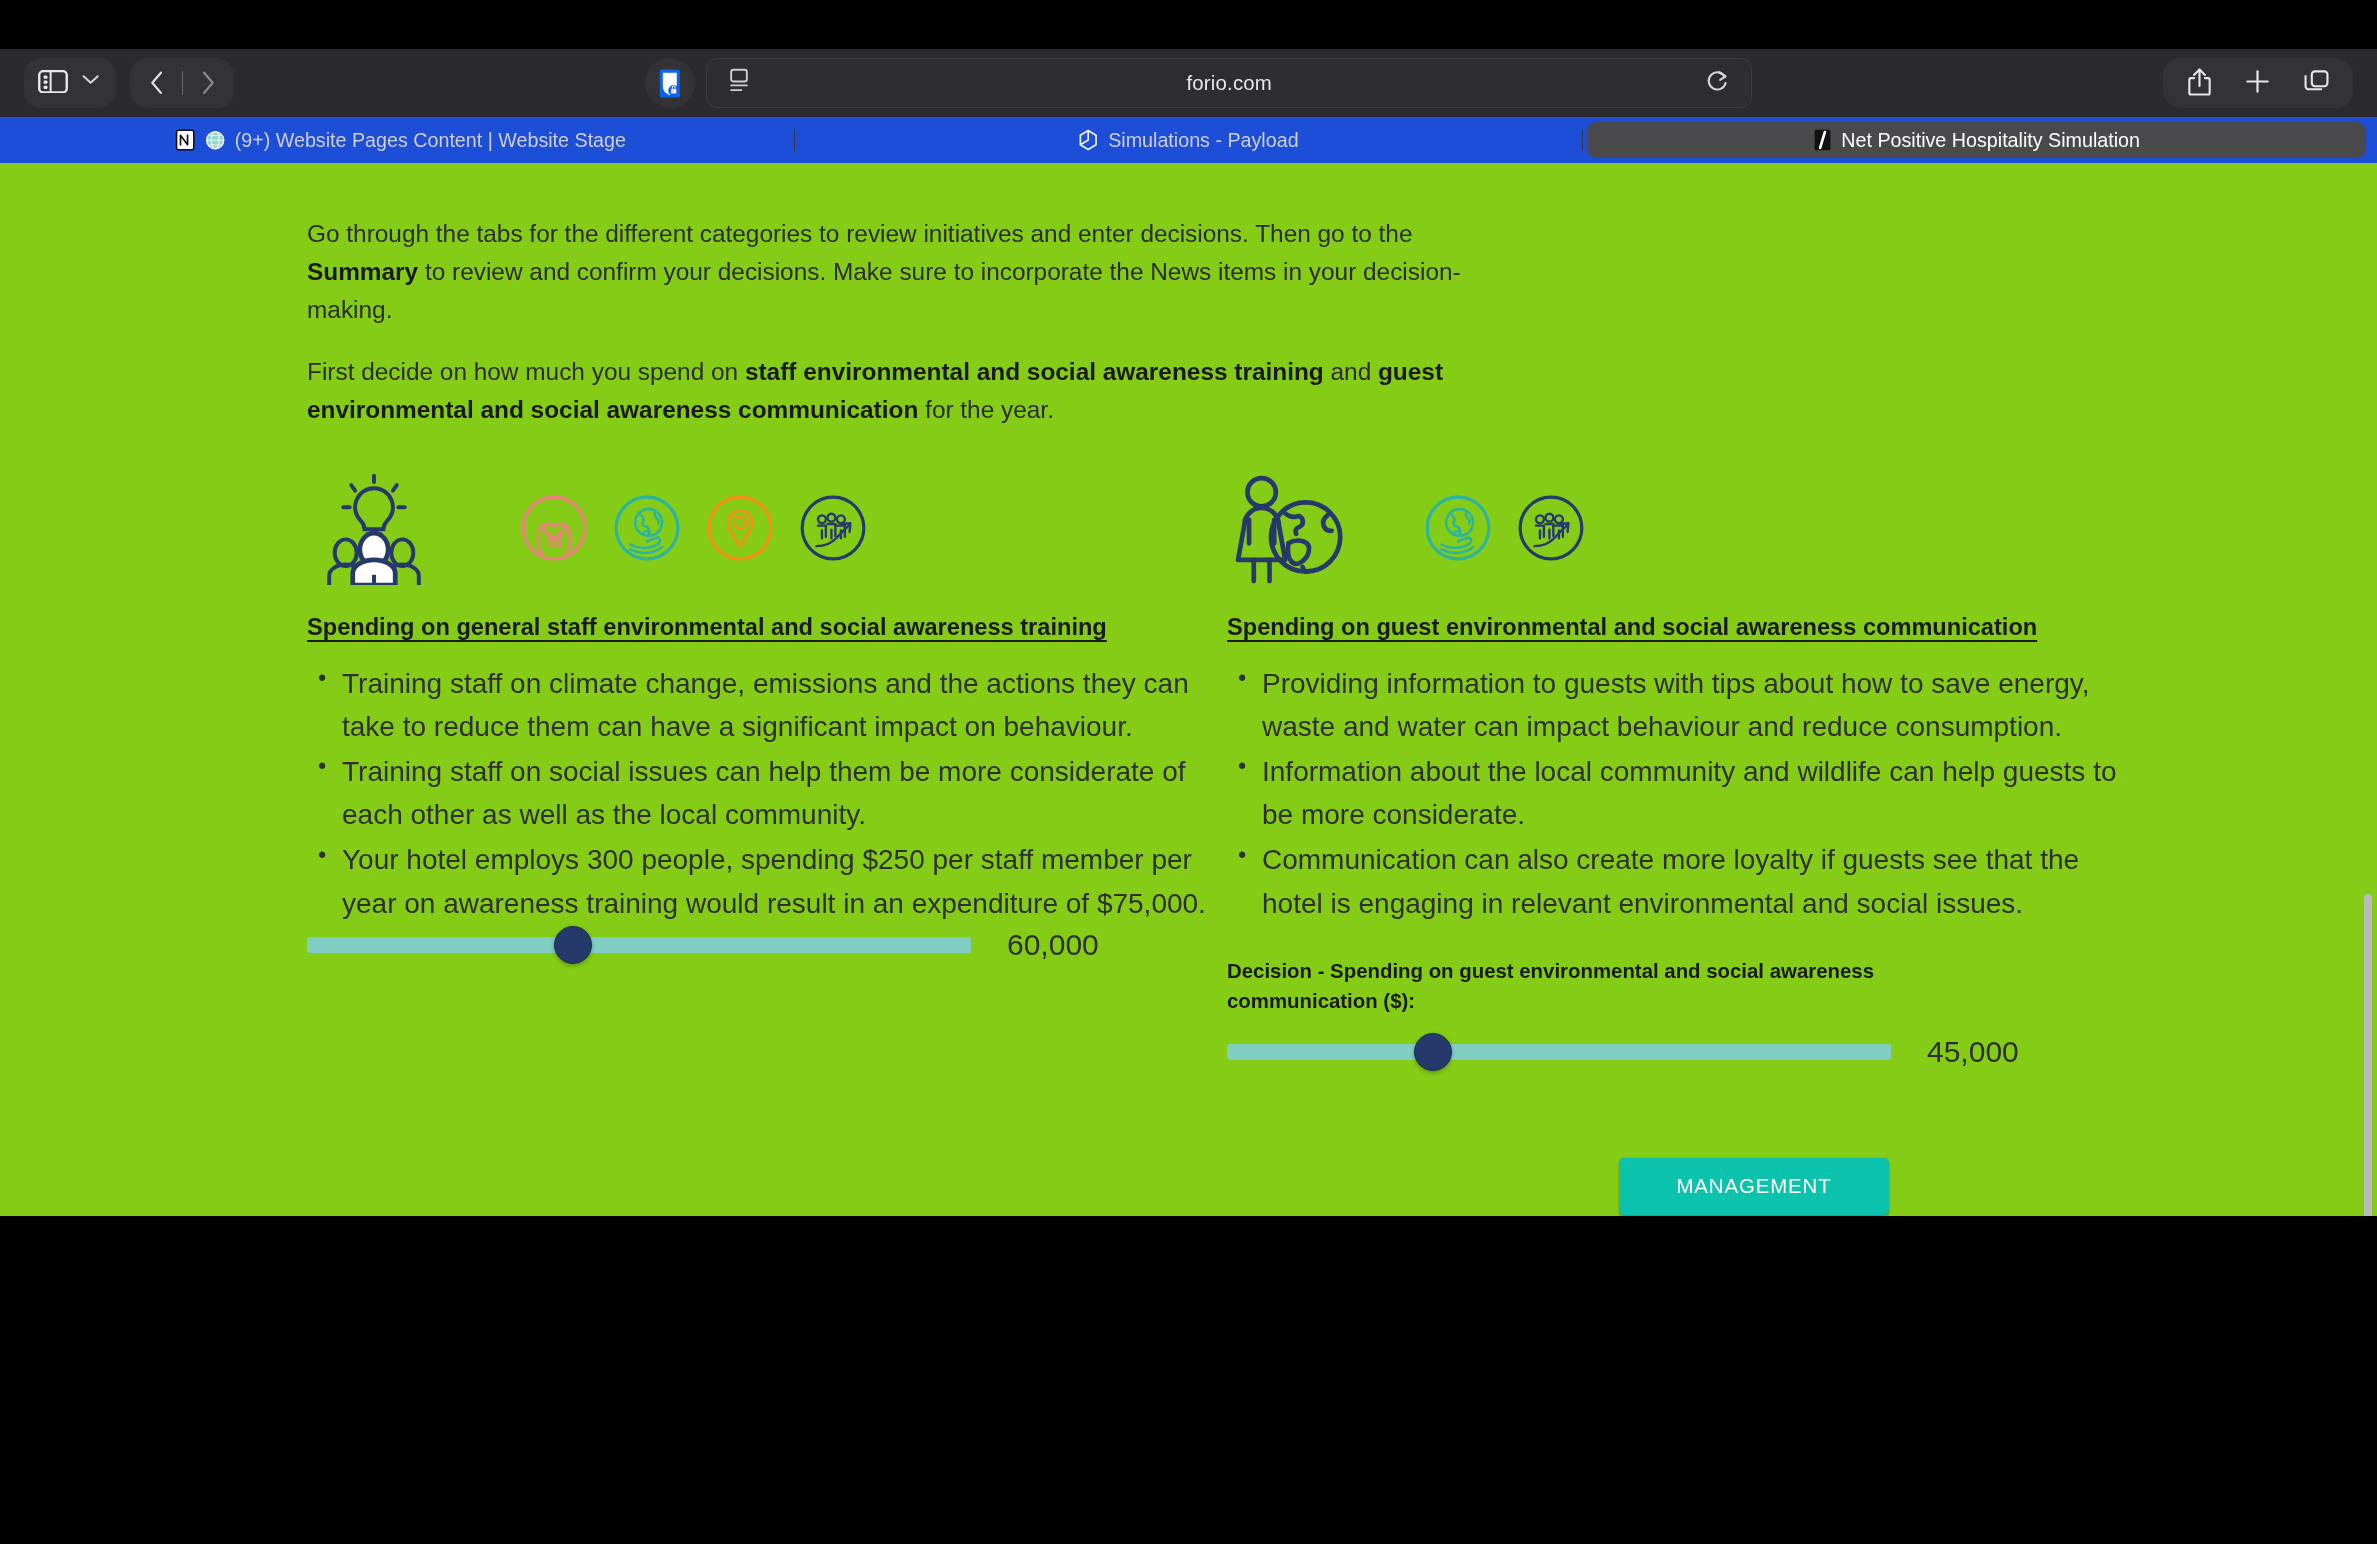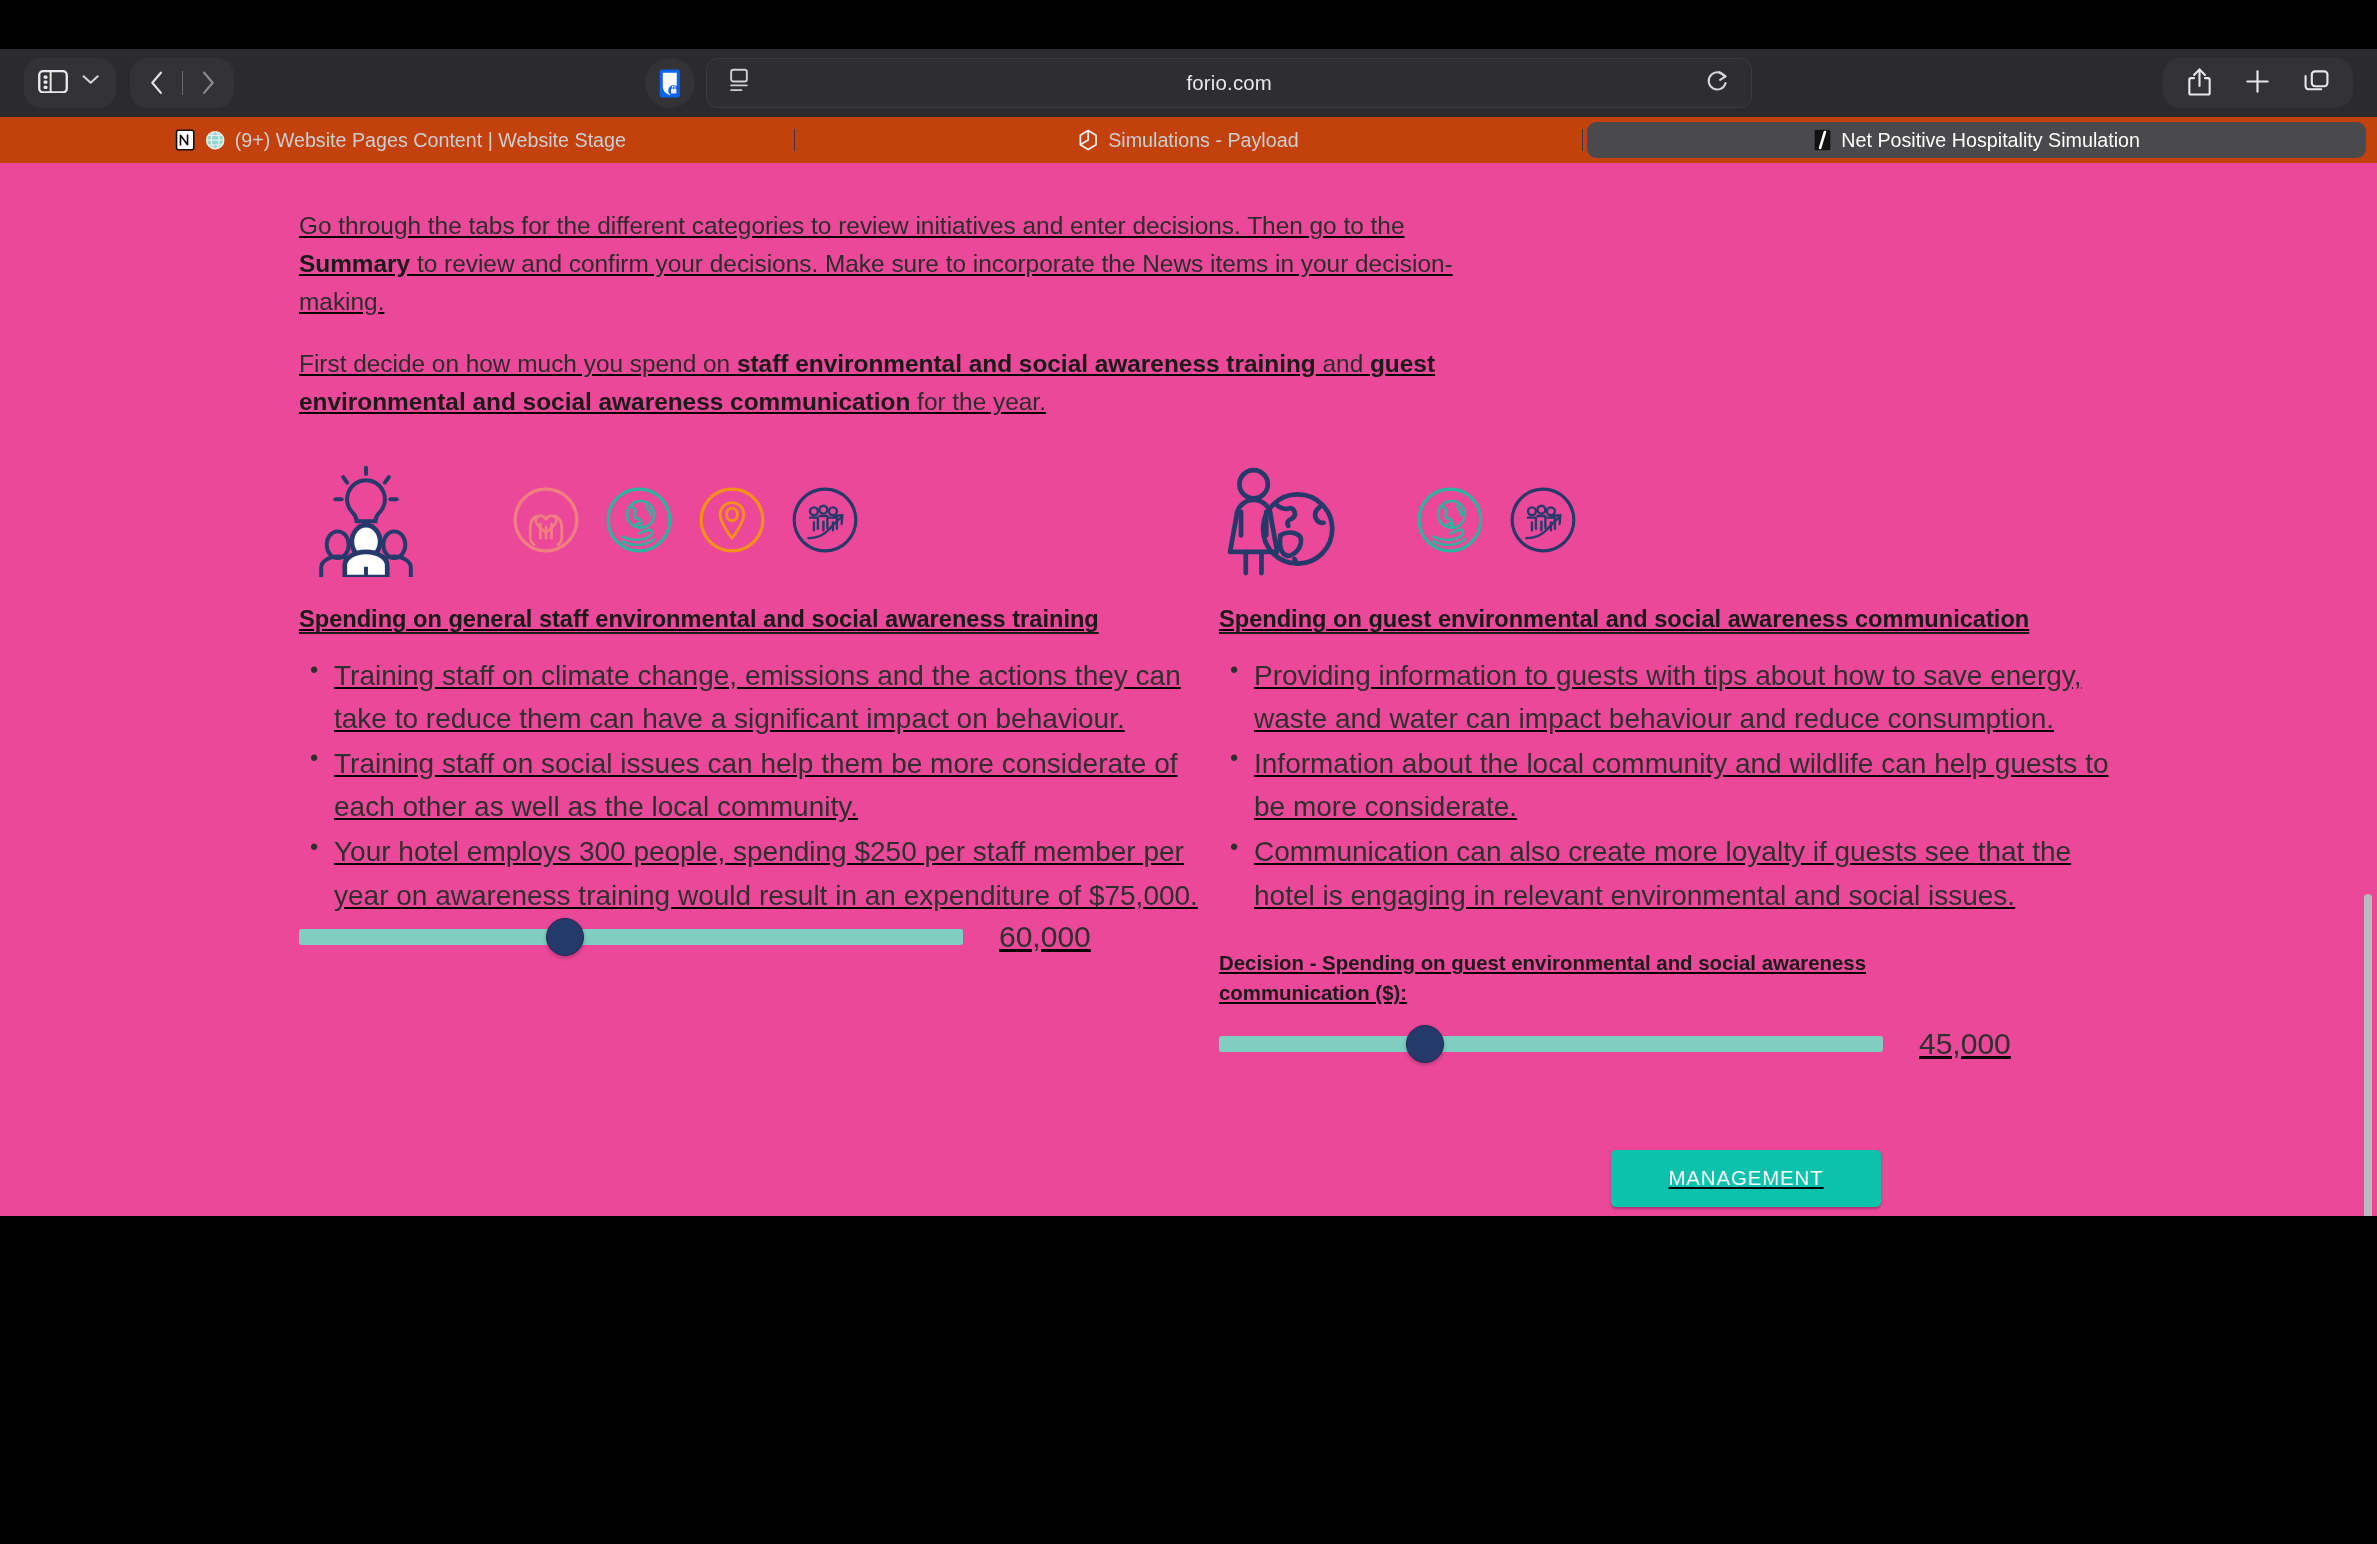--- a/index.html
+++ b/index.html
@@ -51,39 +51,38 @@
     flex:1; text-align:center; color:#e7e7e9;
     font-size:20.4px; letter-spacing:0.2px;
   }
   .reader-icon { width:25px; }
   .reload-icon { width:25px; }
 
   .right-pill { background:#333335; border-radius:17.3px; height:50px; display:flex; align-items:center; gap:33px; padding: 0 23.6px; }
 
   
   .tabbar {
-    height: 46px; flex:0 0 46px; background:#c2410c;
+    height: 46px; flex:0 0 46px; background:#1d4ed8;
     display:flex; align-items:center; padding: 0 11px; gap:4px;
   }
   .tab {
     flex:1; height:36px; border-radius:9.4px;
     display:flex; align-items:center; justify-content:center;
     gap:9.4px; color:#cfcfd1; font-size:19.7px;
     position:relative; min-width:0; padding:0 14px;
   }
   .tab.active { background:#4a4a4d; color:#fff; }
   .tab-sep { width:0.8px; height:22px; background:#3b3b3d; flex:0 0 0.8px; }
   .tab-label { white-space:nowrap; overflow:hidden; text-overflow:ellipsis; }
   .favicon { flex:0 0 auto; display:flex; align-items:center; }
 
   
   .page {
-    flex:1; background:#ec4899; position:relative; overflow:hidden;
-    padding: 8px;
-    text-decoration: underline;
+    flex:1; background:#84cc16; position:relative; overflow:hidden;
+    padding: 16px;
   }
   .content {
     padding: 36px 0 0 0;
     max-width: 2123px;
     margin: 0;
   }
   .intro { padding-left: 291px; padding-right: 157px; }
   .intro p {
     font-size: 24.4px; line-height: 1.55; color:#2c2c2c;
     max-width: 1203px; margin-bottom: 25px;

